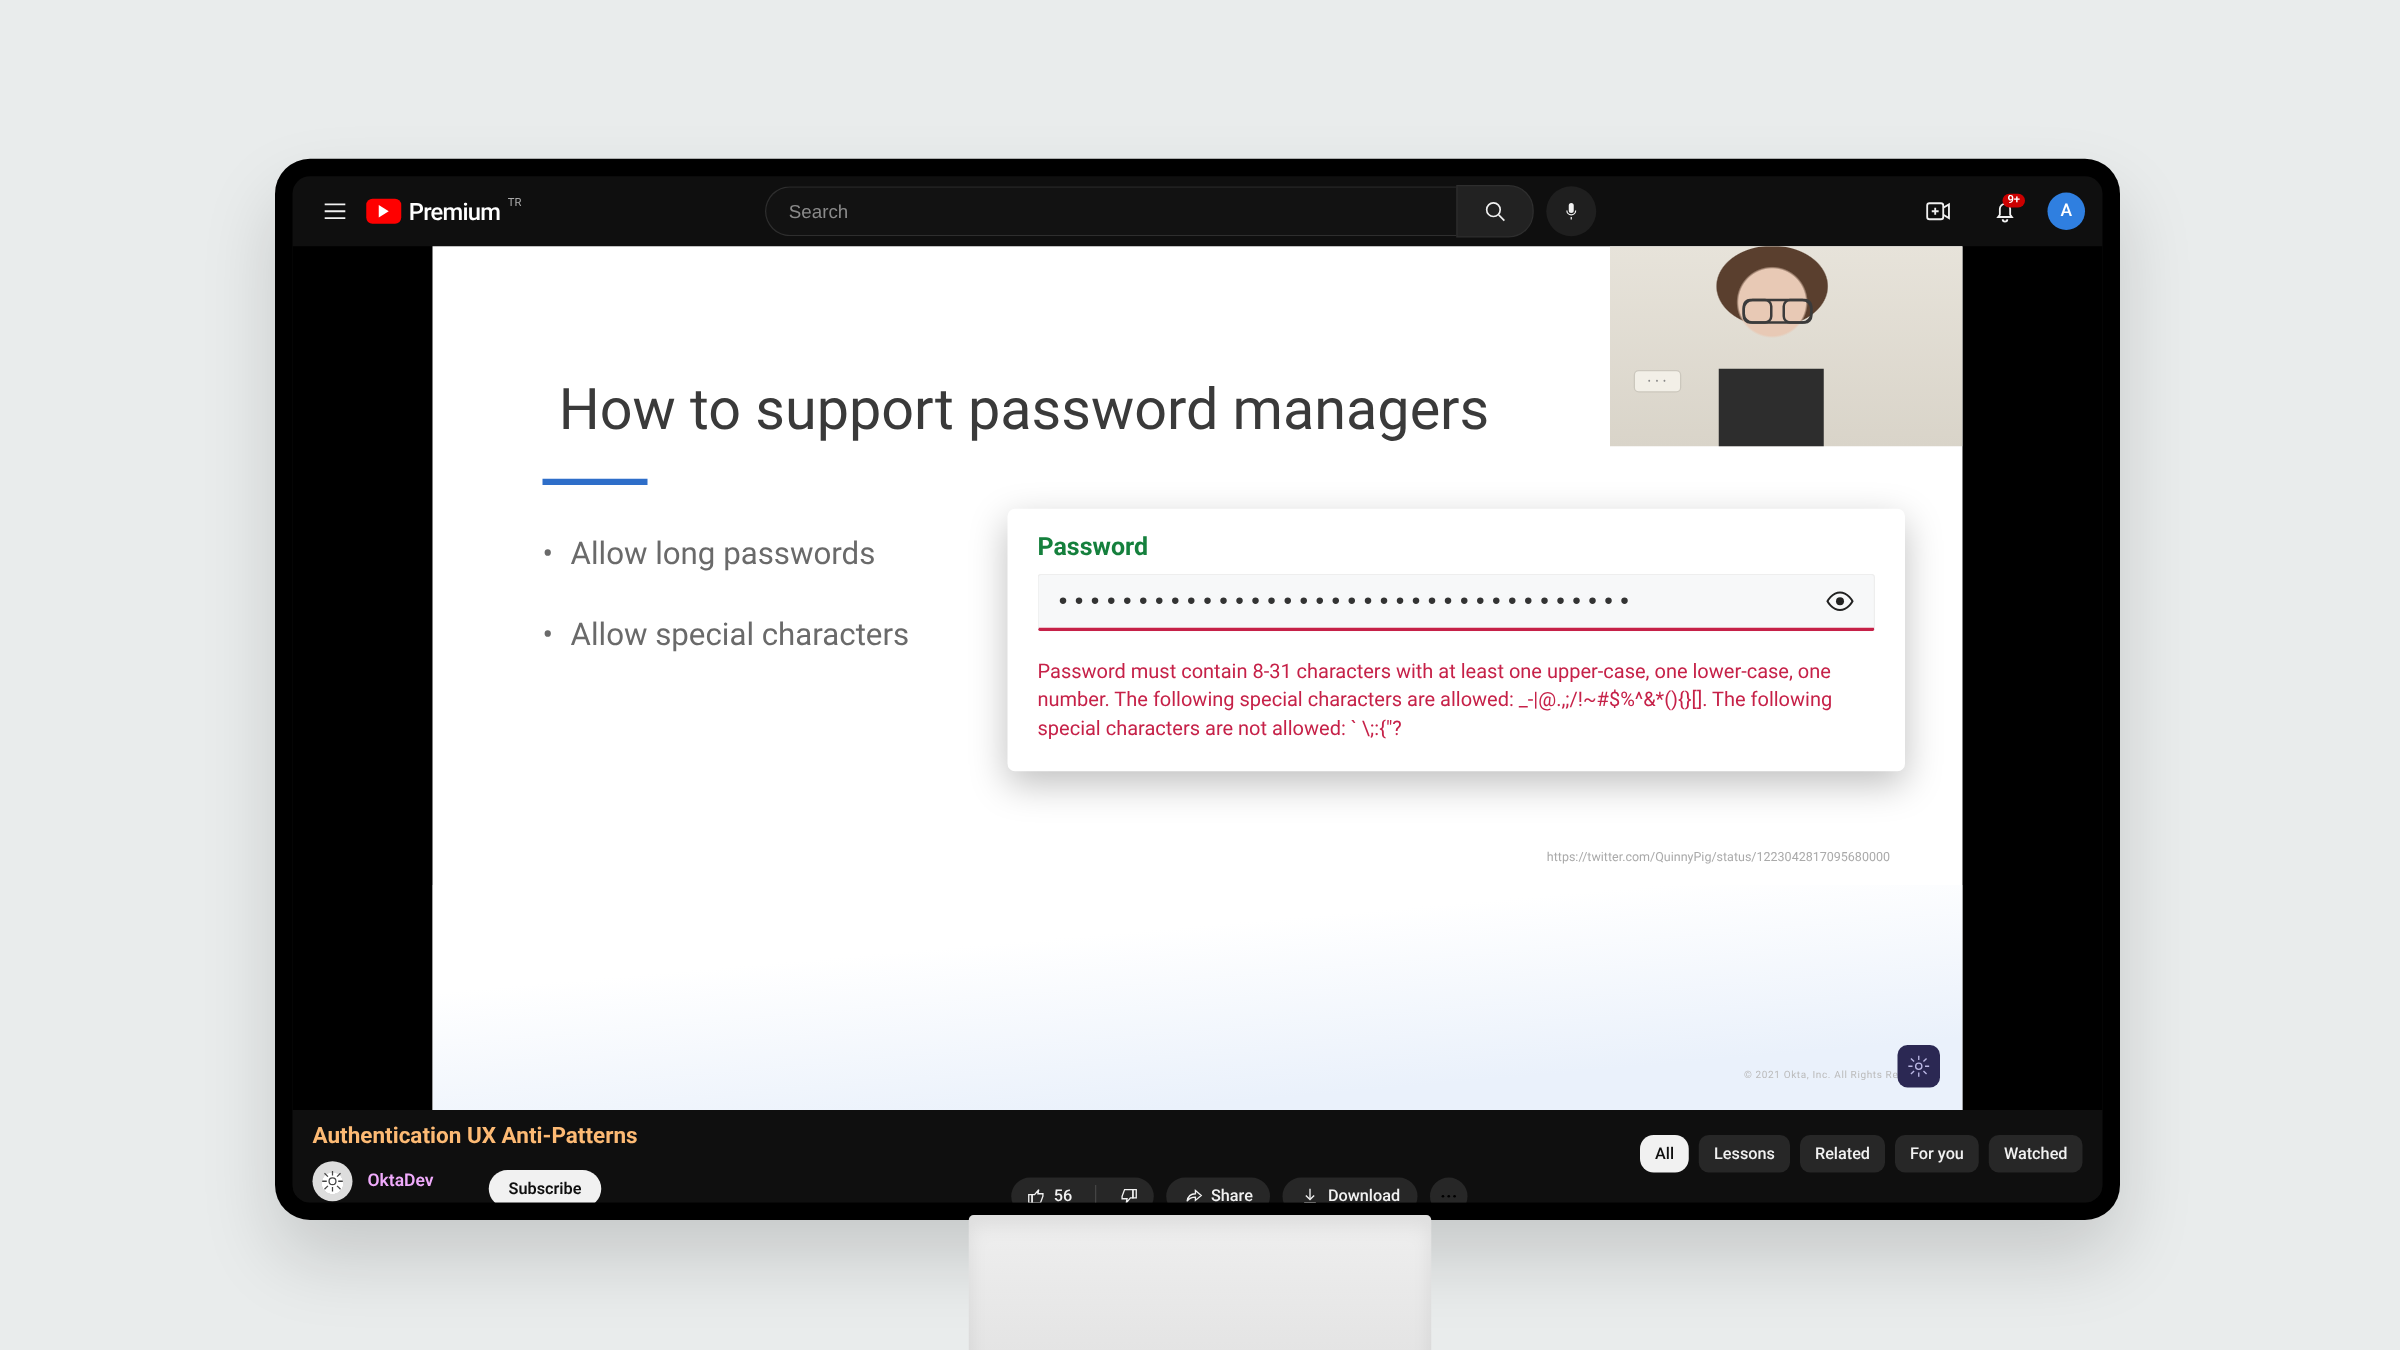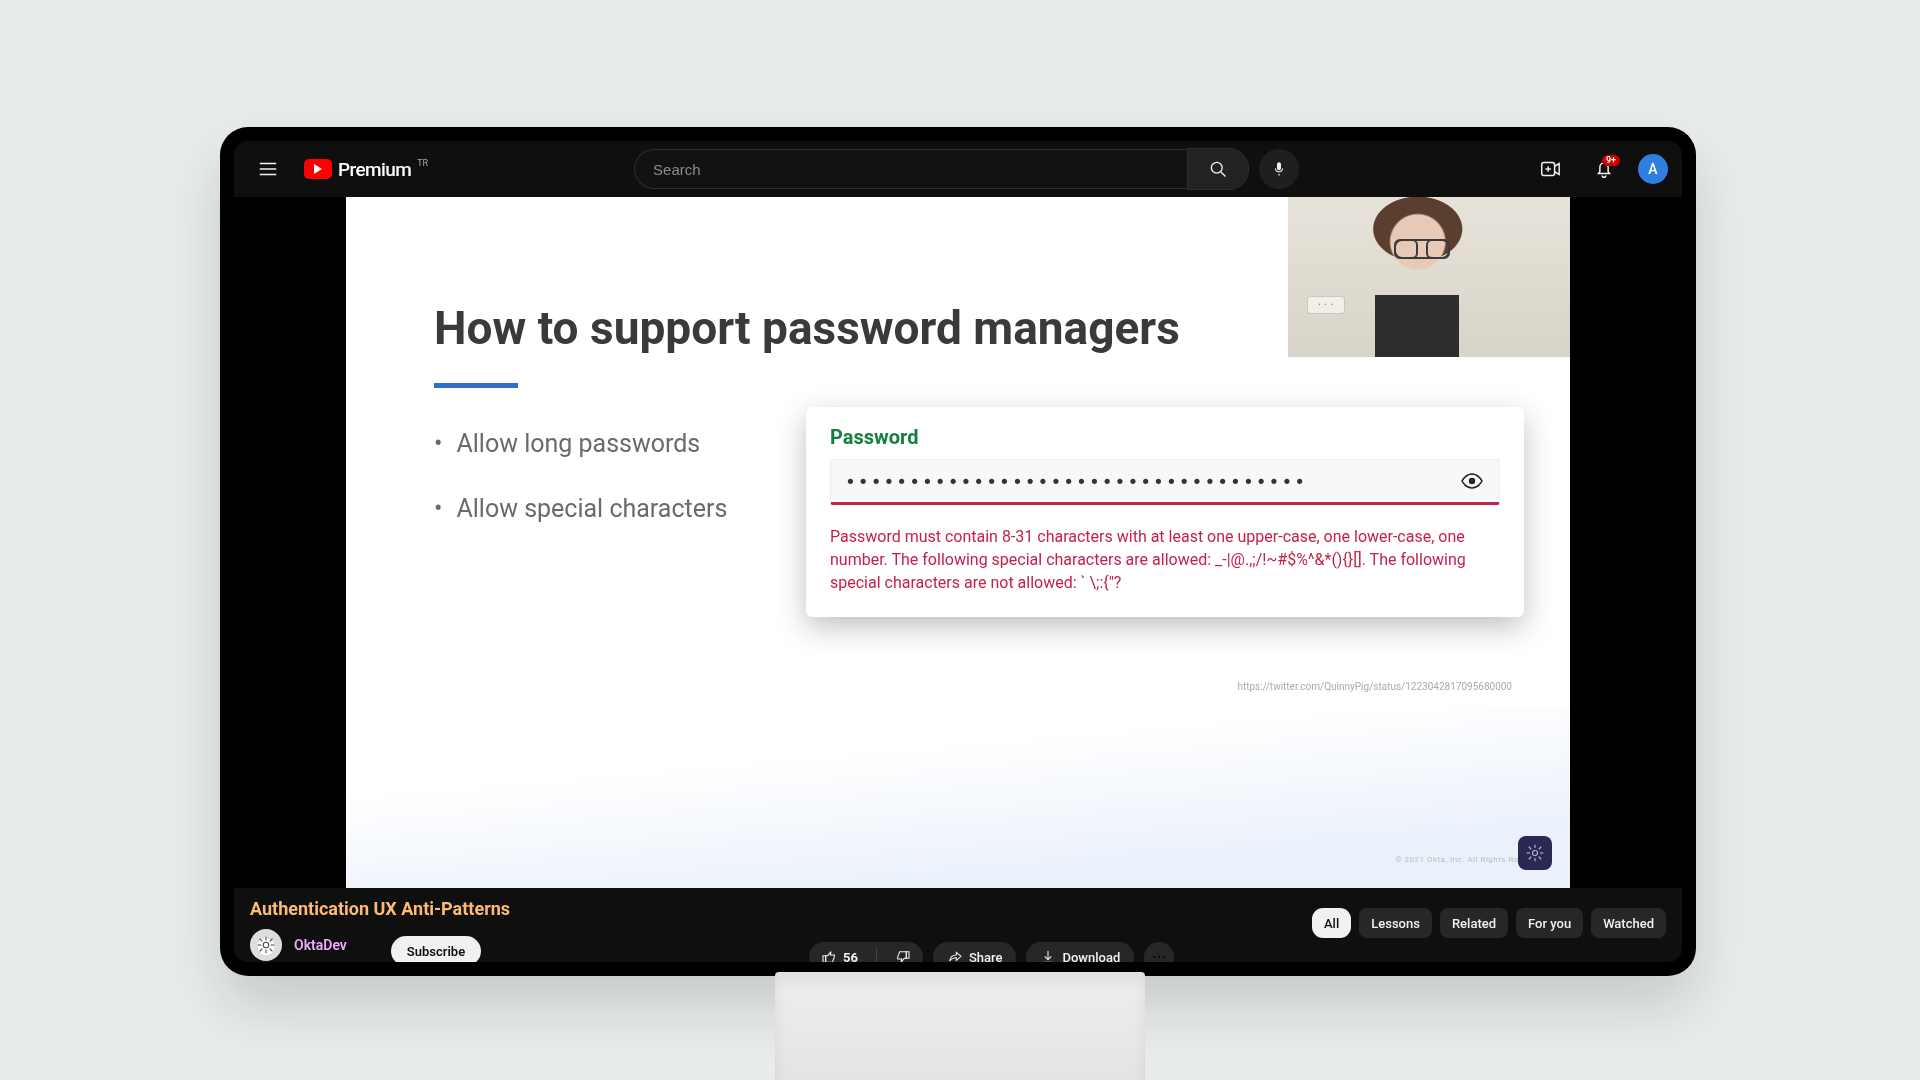--- a/index.html
+++ b/index.html
@@ -58,21 +58,21 @@
     border-radius: 4px 4px 8px 8px;
     box-shadow: inset 0 8px 16px rgba(0,0,0,0.08);
   }
 
   
   .topbar {
     height: 56px;
     display: flex;
     align-items: center;
     padding: 0 14px;
-    gap: 16px;
+    gap: 5px;
   }
   .hamburger {
     width: 40px; height: 40px;
     display: flex; align-items: center; justify-content: center;
     border-radius: 50%;
     cursor: pointer;
   }
   .hamburger svg { width: 22px; height: 22px; }
   .logo {
     display: flex;
@@ -202,24 +202,24 @@
     overflow: hidden;
   }
   .slide::before {
     content: "";
     position: absolute;
     left: 0; right: 0; bottom: 0; height: 180px;
     background: linear-gradient(175deg, #ffffff 30%, #eaf1fb 80%);
   }
   .slide-title {
     position: absolute;
-    left: 88px; top: 104px;
+    left: 101px; top: 104px;
     font-size: 46px;
     color: #3a3a3a;
-    font-weight: 700;
+    font-weight: 400;
   }
   .slide-rule {
     position: absolute;
     left: 88px; top: 186px;
     width: 84px; height: 5px;
     background: var(--slide-blue);
   }
   .bullets {
     position: absolute;
     left: 88px; top: 232px;
@@ -414,21 +414,21 @@
     border-radius: 18px;
     padding: 0 14px;
     display: flex; align-items: center;
     gap: 6px;
     font-size: 13px;
     font-weight: 500;
     cursor: pointer;
     position: relative;
     top: 6px;
   }
-  .pill.split { padding: 0; font-weight: bold; }
+  .pill.split { padding: 0; }
   .pill.split .seg {
     padding: 0 12px;
     display: flex; align-items: center; gap: 6px;
     height: 100%;
   }
   .pill.split .divider {
     width: 1px; height: 60%;
     background: #444;
   }
   .pill.round {

